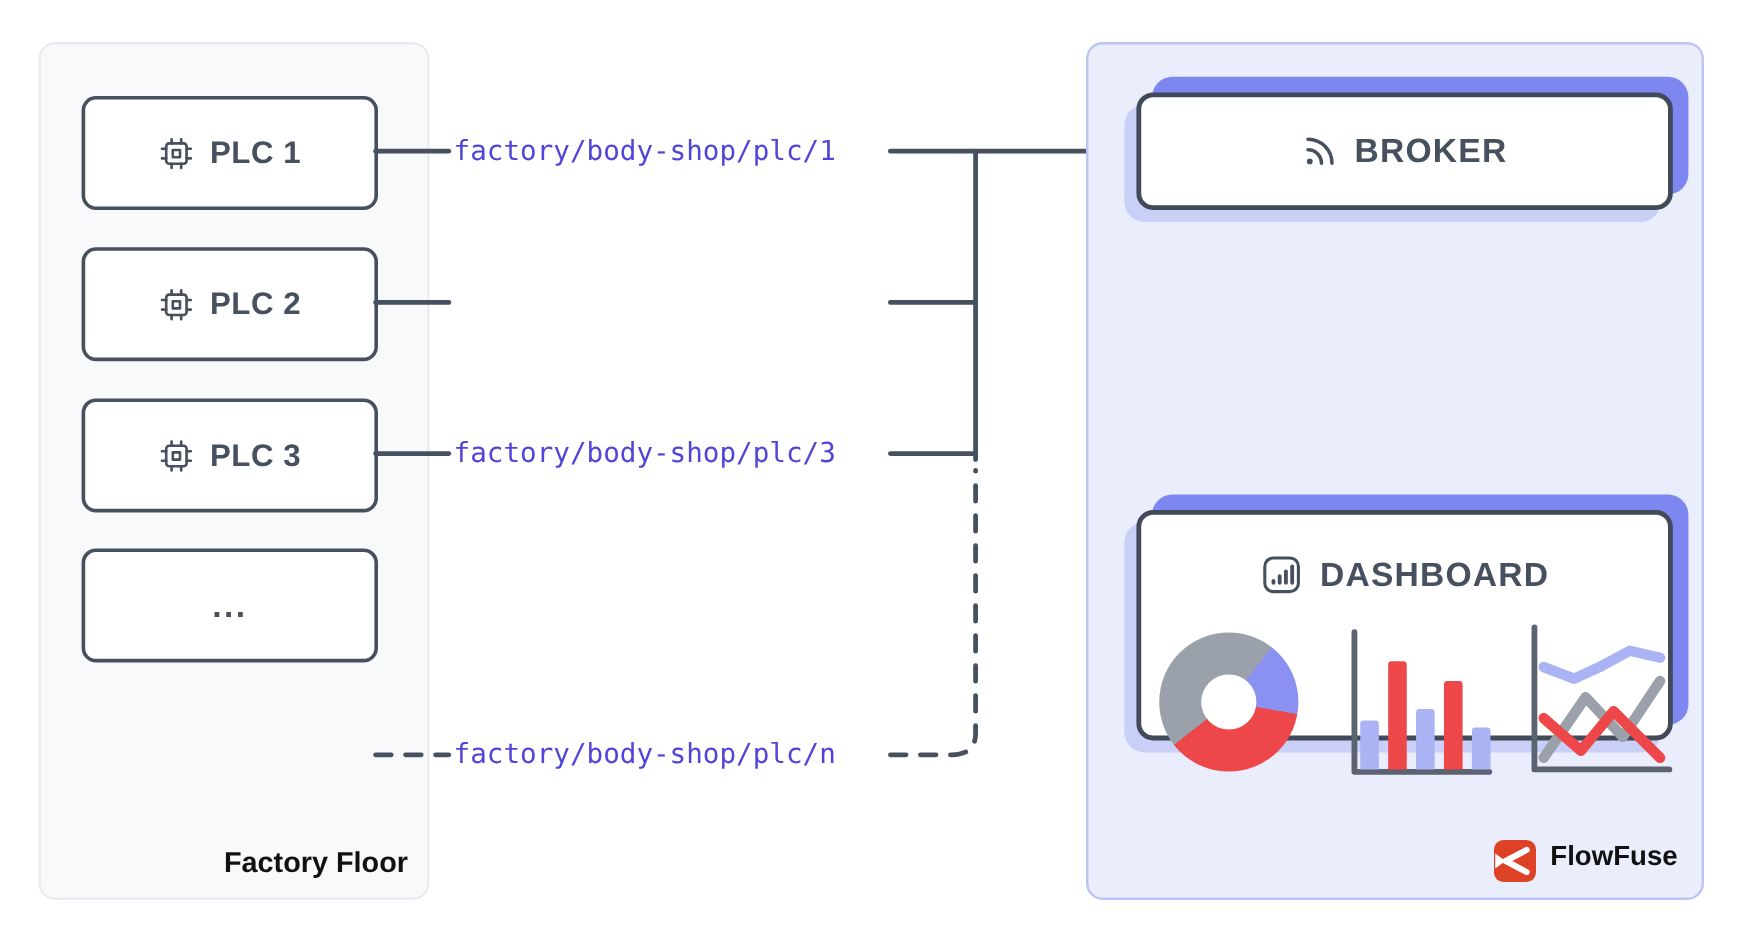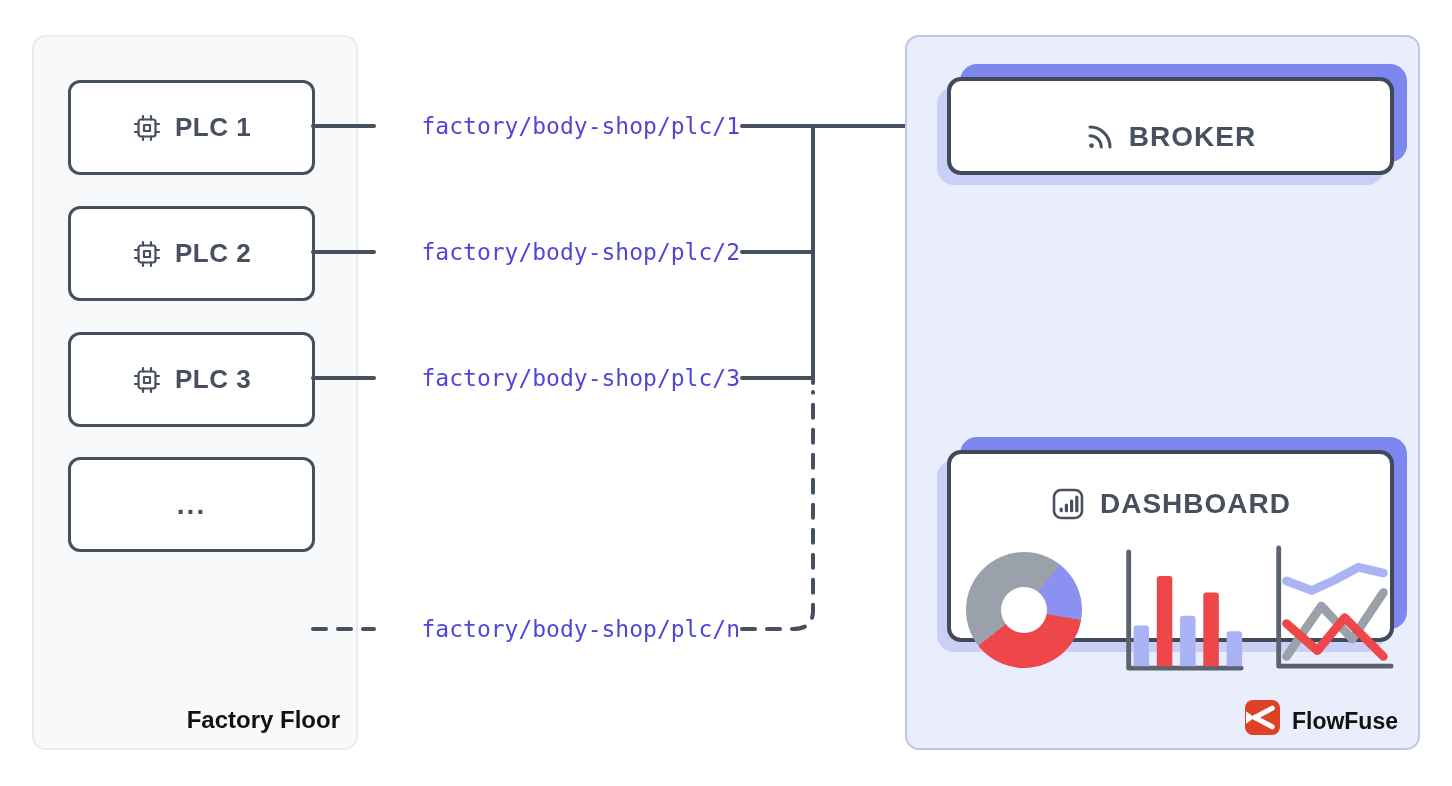--- a/index.html
+++ b/index.html
@@ -25,56 +25,56 @@
   .node{
     position:absolute;left:34px;width:247px;height:95px;
     background:#ffffff;border:3.5px solid var(--stroke-slate);border-radius:12px;
     box-sizing:border-box;display:flex;align-items:center;justify-content:center;gap:13px;
     color:var(--stroke-slate);
   }
   .node-label{font-size:26px;font-weight:bold;letter-spacing:.5px;color:var(--stroke-slate);}
   .node.dots .node-label{font-size:28px;letter-spacing:2px;}
   
   .topic{
-    position:absolute;height:30px;line-height:30px;text-align:right;
+    position:absolute;height:30px;line-height:30px;text-align:left;
     font-family:"DejaVu Sans Mono",monospace;font-size:23px;color:var(--topic-purple);
     white-space:nowrap;
   }
   
   svg.wires{position:absolute;left:0;top:0;pointer-events:none;}
   .wire{stroke:var(--stroke-slate);stroke-width:4;fill:none;stroke-linecap:round;}
   .wire.dashed{stroke-dasharray:13 12;}
   .head{fill:var(--stroke-slate);stroke:none;}
   
   .stack{position:absolute;left:40px;width:447px;}
   .stack.broker{top:40px;height:98px;}
-  .stack.dashboard{top:413px;height:192px;}
+  .stack.dashboard{top:388px;height:192px;}
   .shadow{position:absolute;width:100%;height:100%;border-radius:17px;}
   .shadow.solid{left:13px;top:-13px;background:var(--shadow-solid);}
   .shadow.light{left:-10px;top:10px;background:var(--shadow-light);}
   .bigbox{
     position:absolute;left:0;top:0;width:100%;height:100%;box-sizing:border-box;
     background:#ffffff;border:4px solid var(--box-border);border-radius:14px;
     color:var(--stroke-slate);
   }
   .bigbox .titlerow{
-    display:flex;align-items:center;justify-content:center;gap:14px;height:100%;margin-top:11px;
+    display:flex;align-items:center;justify-content:center;gap:14px;height:100%;
   }
   .bigbox.dash .titlerow{height:auto;margin-top:32px;}
   .big-label{font-size:28px;font-weight:bold;letter-spacing:1px;color:var(--stroke-slate);}
   
   .donut{position:absolute;left:15px;top:98px;width:116px;height:116px;border-radius:50%;}
   .donut::after{
     content:"";position:absolute;left:50%;top:50%;width:46px;height:46px;margin:-23px 0 0 -23px;
     border-radius:50%;background:#ffffff;
   }
   .minichart{position:absolute;}
   .axis{stroke:var(--axis-gray);stroke-width:5;fill:none;stroke-linecap:round;stroke-linejoin:round;}
   
-  .brand{position:absolute;right:20px;bottom:13px;display:flex;align-items:flex-end;gap:12px;}
+  .brand{position:absolute;right:20px;bottom:13px;display:flex;align-items:flex-start;gap:12px;}
   .brand-icon{width:35px;height:35px;border-radius:8px;background:var(--brand-red);display:flex;align-items:center;justify-content:center;}
   .brand-label{font-size:23px;font-weight:bold;color:var(--text-black);}
   .ic{color:var(--stroke-slate);display:block;}
 </style>
 </head>
 <body>
 
 <div class="canvas">
 
   <div class="panel left">
@@ -124,21 +124,20 @@
     <path class="wire" d="M742,378 H813"></path>
     <path class="wire" d="M813,126 V383"></path>
     <path class="wire dashed" d="M313,629 H374"></path>
     <path class="wire dashed" d="M742,629 H793 Q813,629 813,611 V392"></path>
     <path class="wire" d="M1168,175 V270"></path>
     <path class="wire" d="M1168,324 V412"></path>
     <polygon class="head" points="1168,431 1156,409 1180,409"></polygon>
   </svg>
 
   <div class="topic" style="left:378px;top:111px;width:362px">factory/body-shop/plc/1</div>
-  <div class="topic" style="left:378px;top:237px;width:362px">factory/body-shop/plc/2</div>
   <div class="topic" style="left:378px;top:363px;width:362px">factory/body-shop/plc/3</div>
   <div class="topic" style="left:378px;top:614px;width:362px">factory/body-shop/plc/n</div>
 
   <div class="panel right">
 
     <div class="stack broker">
       <div class="shadow solid"></div>
       <div class="shadow light"></div>
       <div class="bigbox">
         <div class="titlerow">

